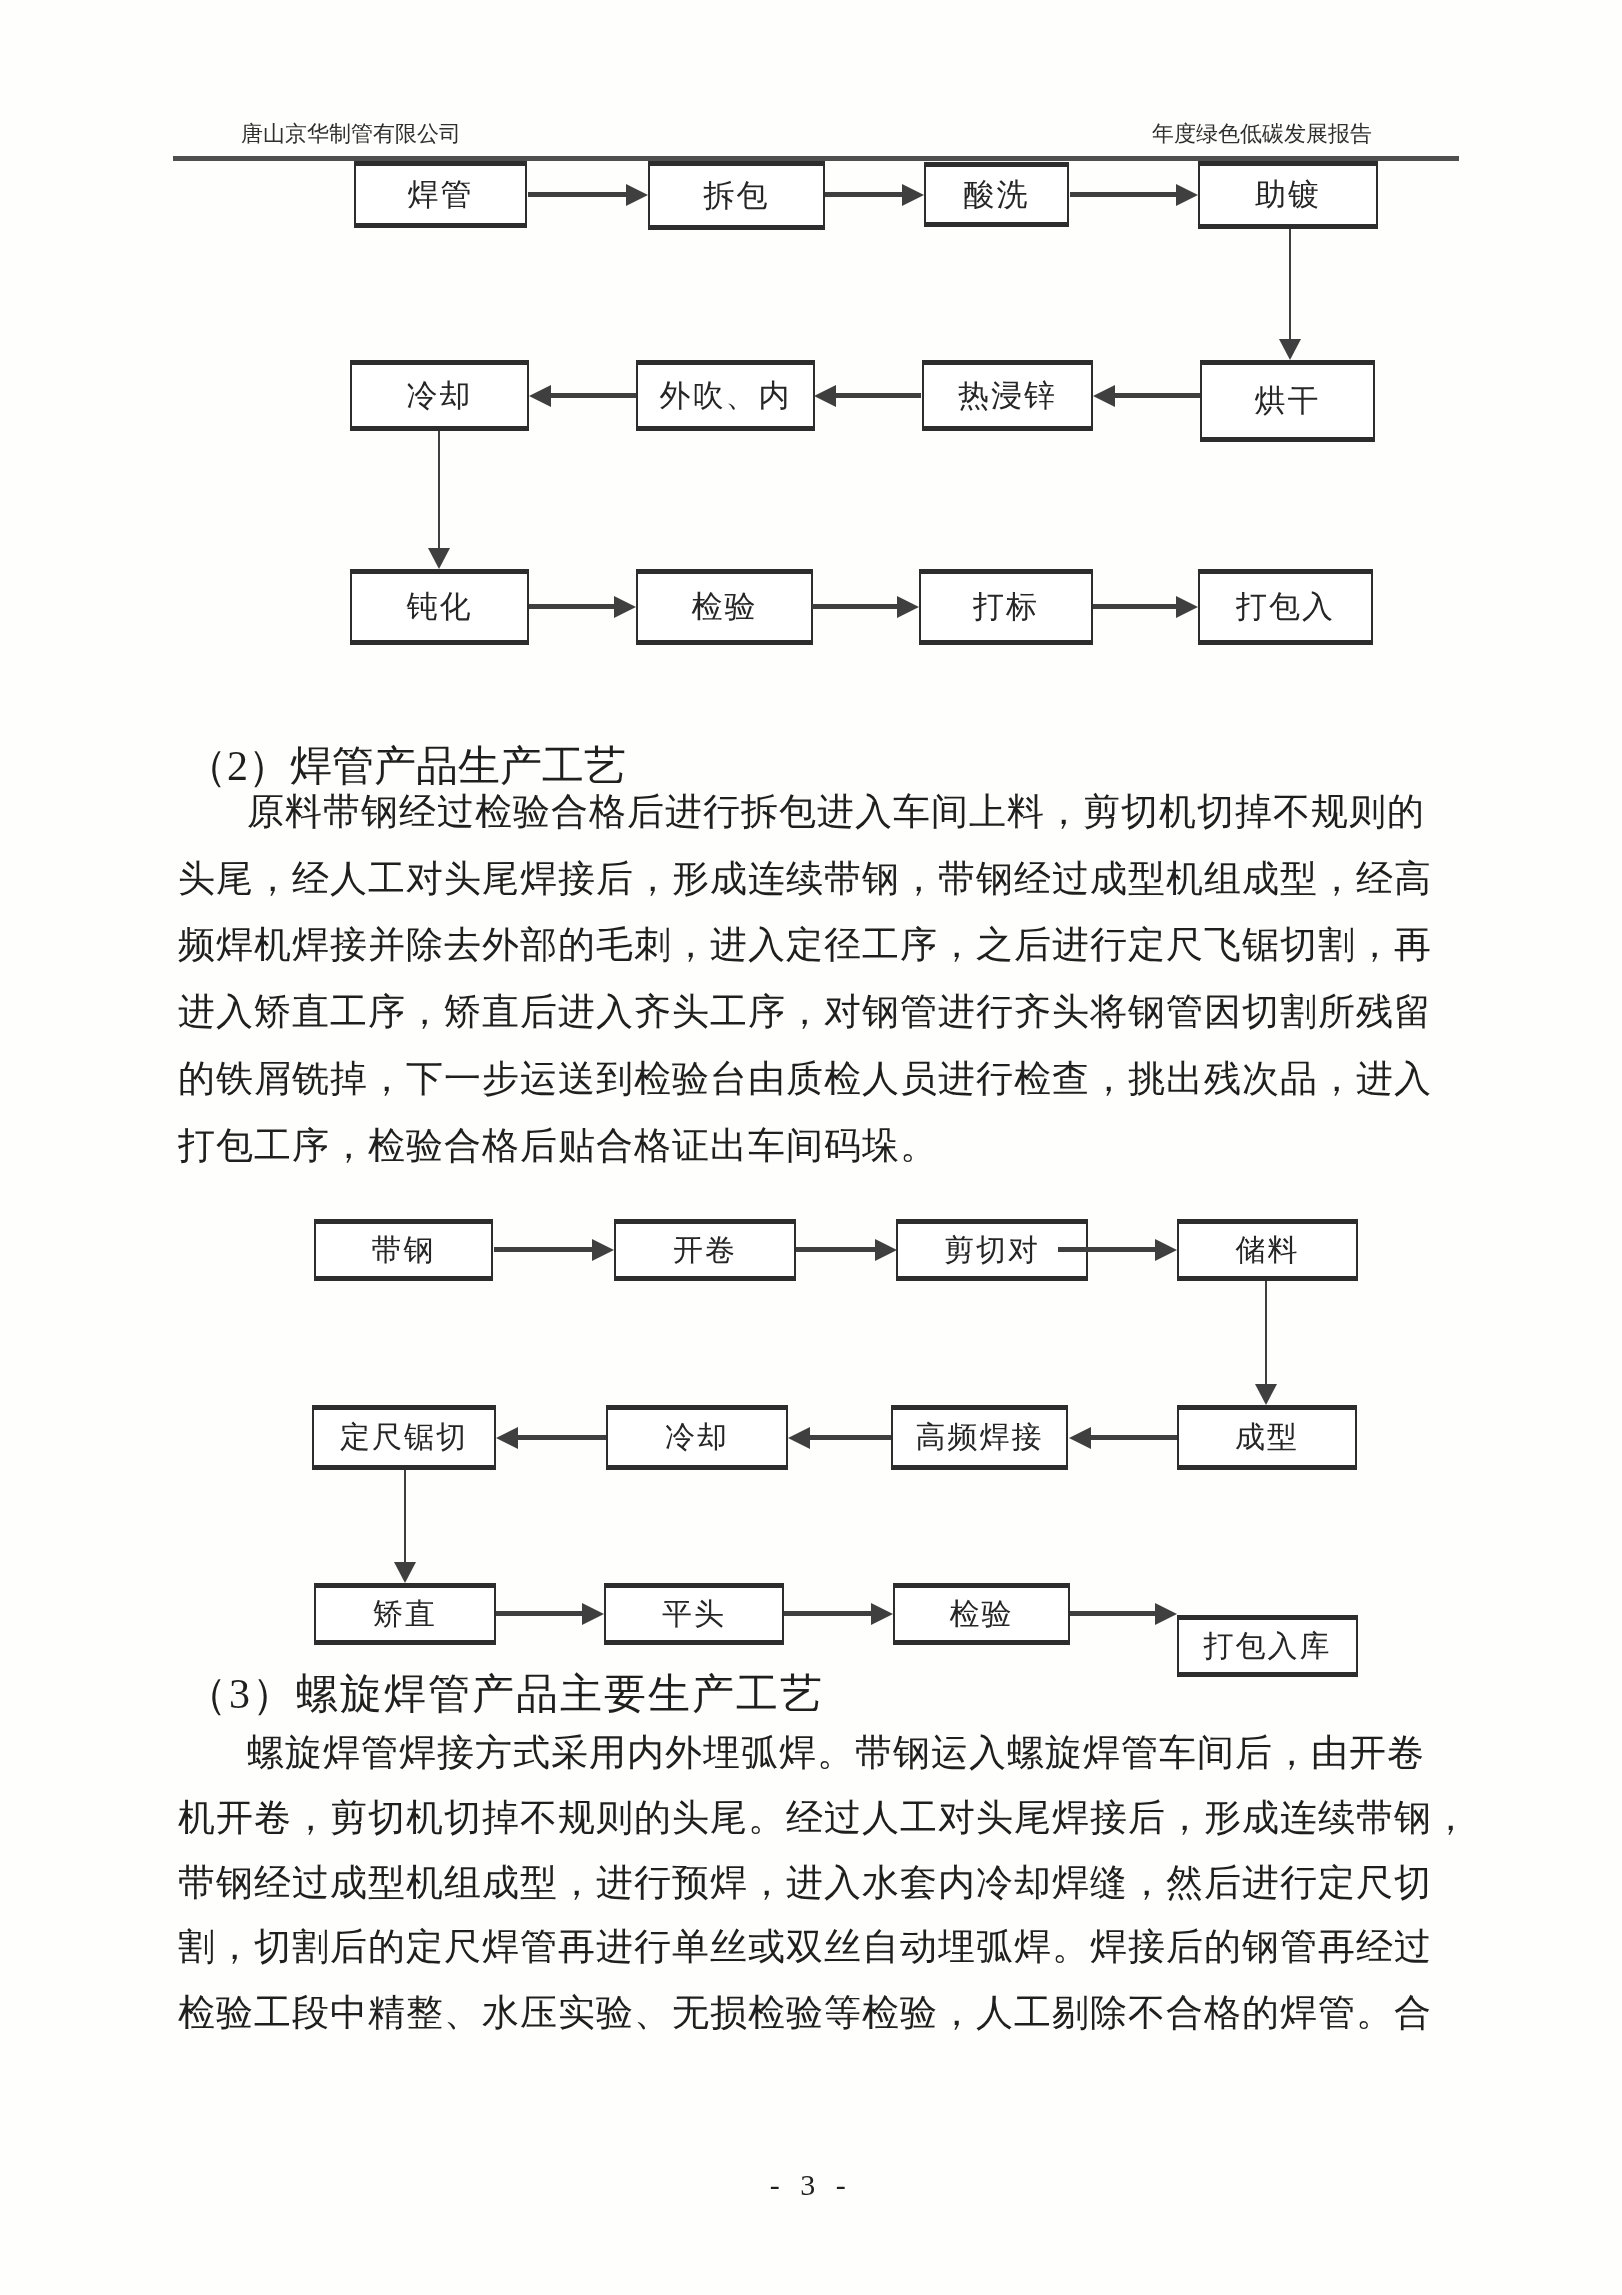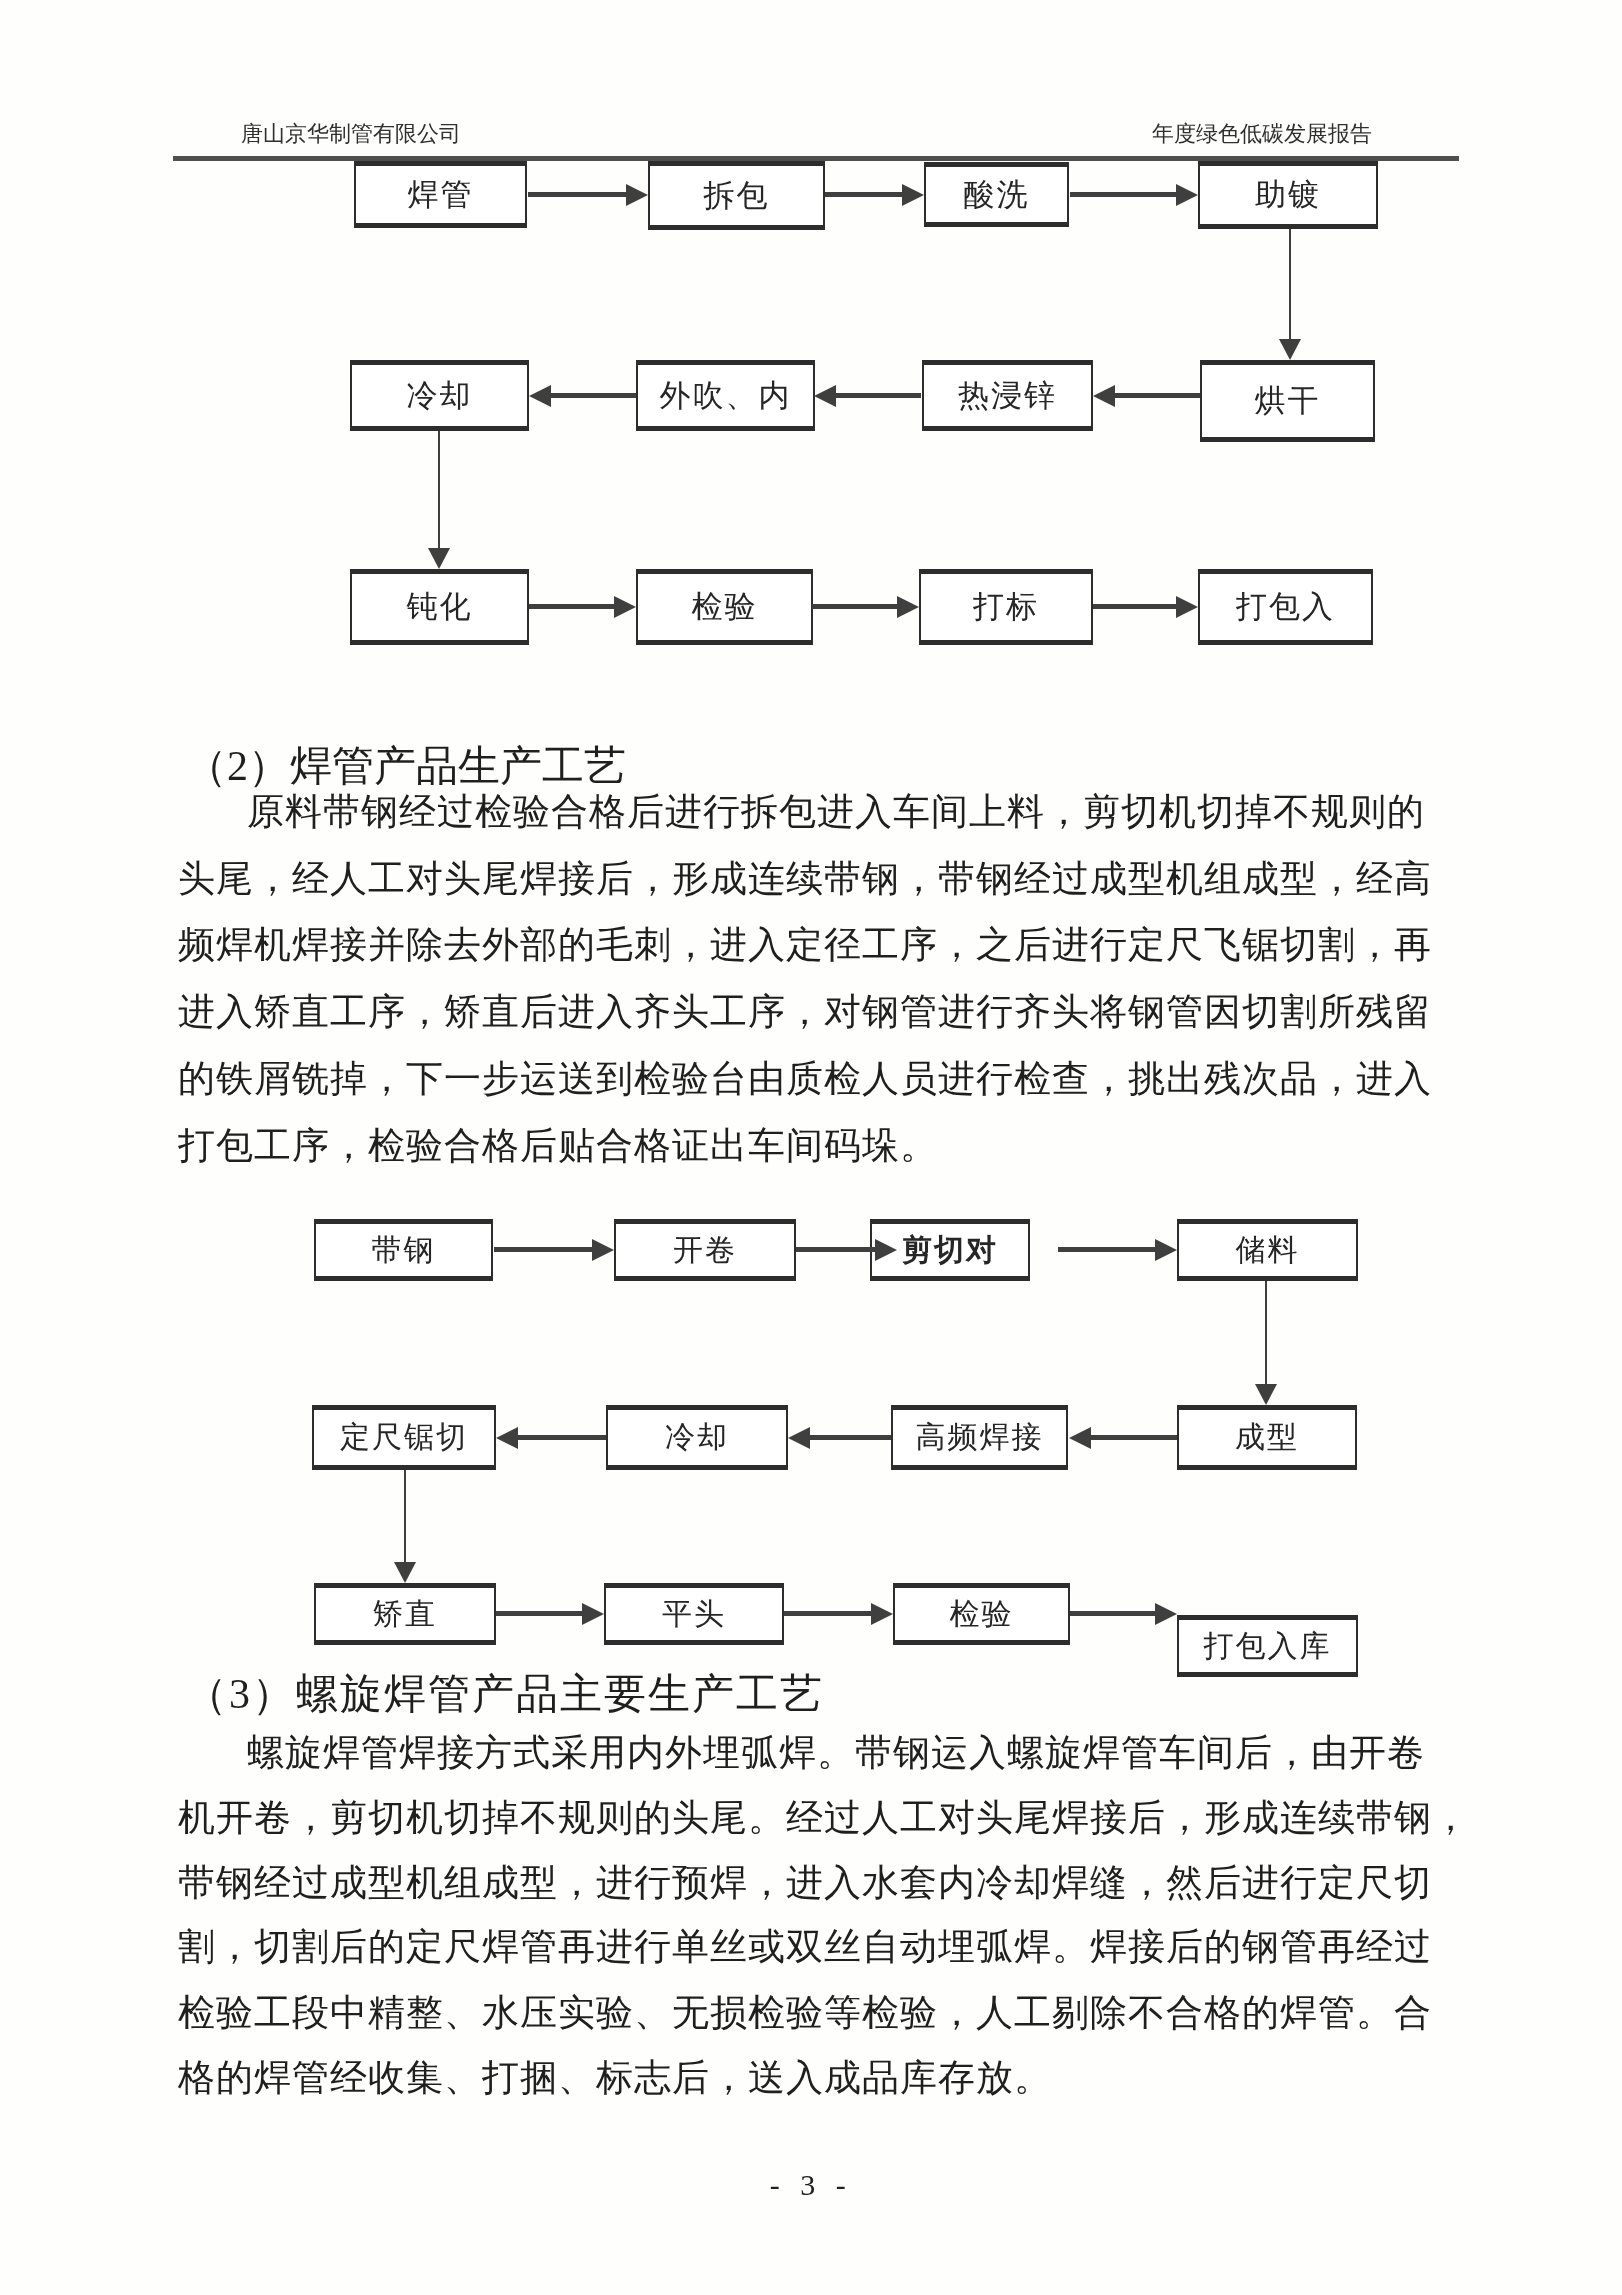--- a/index.html
+++ b/index.html
@@ -88,21 +88,21 @@
   <div class="bline" style="left:178px;top:854px;">头尾，经人工对头尾焊接后，形成连续带钢，带钢经过成型机组成型，经高</div>
   <div class="bline" style="left:178px;top:920px;">频焊机焊接并除去外部的毛刺，进入定径工序，之后进行定尺飞锯切割，再</div>
   <div class="bline" style="left:178px;top:987px;">进入矫直工序，矫直后进入齐头工序，对钢管进行齐头将钢管因切割所残留</div>
   <div class="bline" style="left:178px;top:1054px;">的铁屑铣掉，下一步运送到检验台由质检人员进行检查，挑出残次品，进入</div>
   <div class="bline" style="left:178px;top:1121px;">打包工序，检验合格后贴合格证出车间码垛。</div>
 
   <div class="fc2">
 
     <div class="fbox" style="left:314px;top:1219px;width:179px;height:62px;">带钢</div>
     <div class="fbox" style="left:614px;top:1219px;width:182px;height:62px;">开卷</div>
-    <div class="fbox" style="left:870px;top:1219px;width:160px;height:62px;font-weight:bold;">剪切对</div>
+    <div class="fbox" style="left:896px;top:1219px;width:192px;height:62px;">剪切对</div>
     <div class="fbox" style="left:1177px;top:1219px;width:181px;height:62px;">储料</div>
 
     <div class="ar right" style="left:494px;top:1238px;width:120px;height:23.6px;"></div>
     <div class="ar right" style="left:796px;top:1238px;width:101px;height:23.6px;"></div>
     <div class="ar right" style="left:1058px;top:1238px;width:119px;height:23.6px;"></div>
 
     <div class="ar down" style="left:1254px;top:1281px;width:23.6px;height:124px;"></div>
 
     <div class="fbox" style="left:312px;top:1405px;width:184px;height:65px;">定尺锯切</div>
     <div class="fbox" style="left:606px;top:1405px;width:182px;height:65px;">冷却</div>
@@ -124,18 +124,17 @@
     <div class="ar right" style="left:784px;top:1602px;width:109px;height:23.6px;"></div>
     <div class="ar right" style="left:1070px;top:1602px;width:107px;height:23.6px;"></div>
   </div>
 
   <div class="bhead" style="left:185px;top:1666px;letter-spacing:2px;">（3）螺旋焊管产品主要生产工艺</div>
   <div class="bline" style="left:247px;top:1728px;">螺旋焊管焊接方式采用内外埋弧焊。带钢运入螺旋焊管车间后，由开卷</div>
   <div class="bline" style="left:178px;top:1793px;">机开卷，剪切机切掉不规则的头尾。经过人工对头尾焊接后，形成连续带钢，</div>
   <div class="bline" style="left:178px;top:1858px;">带钢经过成型机组成型，进行预焊，进入水套内冷却焊缝，然后进行定尺切</div>
   <div class="bline" style="left:178px;top:1922px;">割，切割后的定尺焊管再进行单丝或双丝自动埋弧焊。焊接后的钢管再经过</div>
   <div class="bline" style="left:178px;top:1988px;">检验工段中精整、水压实验、无损检验等检验，人工剔除不合格的焊管。合</div>
-  <div class="bline" style="left:178px;top:2053px;">格的焊管经收集、打捆、标志后，送入成品库存放。</div>
 
   <div class="footer" style="left:713px;top:2168px;width:196px;">- 3 -</div>
 
 </div>
 
 
 </body></html>

